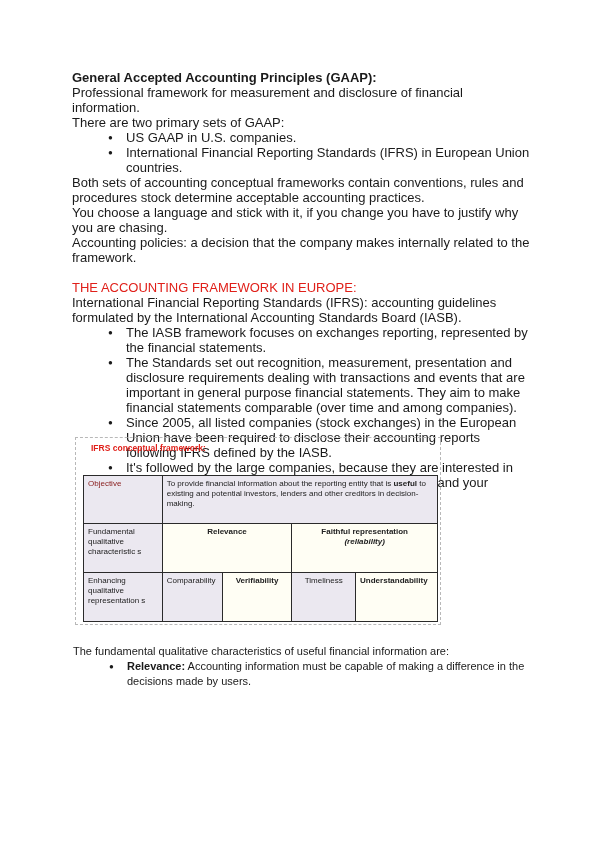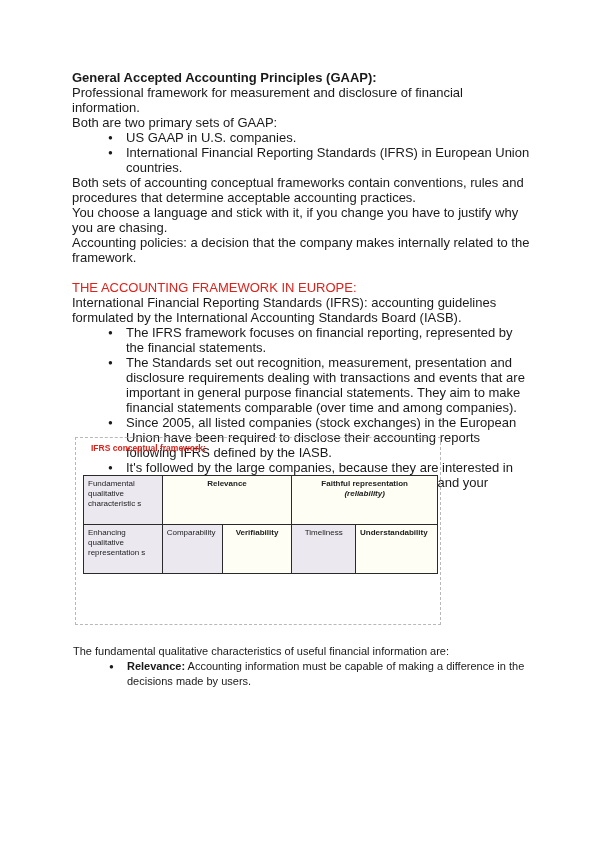--- a/index.html
+++ b/index.html
@@ -24,50 +24,54 @@
   .center { text-align: center; }
   .ital { font-style: italic; display: block; }
   .after { position: absolute; left: 73px; top: 644px; width: 460px; font-size: 11px; line-height: 15px; }
 </style>
 </head>
 <body>
 
 <div class="page">
   <p class="p h-bold">General Accepted Accounting Principles (GAAP):</p>
   <p class="p">Professional framework for measurement and disclosure of financial information.</p>
-  <p class="p">Both are two primary sets of GAAP:</p>
+  <p class="p">There are two primary sets of GAAP:</p>
   <ul class="bul">
     <li>US GAAP in U.S. companies.</li>
     <li>International Financial Reporting Standards (IFRS) in European Union countries.</li>
   </ul>
-  <p class="p">Both sets of accounting conceptual frameworks contain conventions, rules and procedures that determine acceptable accounting practices.</p>
+  <p class="p">Both sets of accounting conceptual frameworks contain conventions, rules and procedures stock determine acceptable accounting practices.</p>
   <p class="p">You choose a language and stick with it, if you change you have to justify why you are chasing.</p>
   <p class="p">Accounting policies: a decision that the company makes internally related to the framework.</p>
 
   <p class="p h-red">THE ACCOUNTING FRAMEWORK IN EUROPE:</p>
   <p class="p">International Financial Reporting Standards (IFRS): accounting guidelines formulated by the International Accounting Standards Board (IASB).</p>
   <ul class="bul">
-    <li>The IFRS framework focuses on financial reporting, represented by the financial statements.</li>
+    <li>The IASB framework focuses on exchanges reporting, represented by the financial statements.</li>
     <li>The Standards set out recognition, measurement, presentation and disclosure requirements dealing with transactions and events that are important in general purpose financial statements. They aim to make financial statements comparable (over time and among companies).</li>
     <li>Since 2005, all listed companies (stock exchanges) in the European Union have been required to disclose their accounting reports following IFRS defined by the IASB.</li>
     <li>It's followed by the large companies, because they are interested in international investors. You want everybody to understand your language.</li>
   </ul>
 </div>
 
 <div class="figure">
   <div class="fig-title">IFRS conceptual framework:</div>
   <table class="ifrs">
     <colgroup>
       <col style="width:79px">
         <col style="width:60px">
         <col style="width:70px">
         <col style="width:64px">
         <col style="width:82px">
     </colgroup>
     <tbody>
+        <tr style="height:48px">
+      <td class="lav obj-label">Objective</td>
+      <td class="lav" colspan="4"><span>To provide financial information about the reporting entity that is </span><b>useful</b><span> to existing and potential investors, lenders and other creditors in decision-making.</span></td>
+    </tr>
     <tr style="height:49px">
       <td class="lav">Fundamental qualitative characteristic s</td>
       <td class="cream center" colspan="2">Relevance</td>
       <td class="cream center" colspan="2"><span>Faithful representation</span><span class="ital">(reliability)</span></td>
     </tr>
     <tr style="height:49px">
       <td class="lav">Enhancing qualitative representation s</td>
       <td class="lav">Comparability</td>
       <td class="cream center">Verifiability</td>
       <td class="lav center">Timeliness</td>

